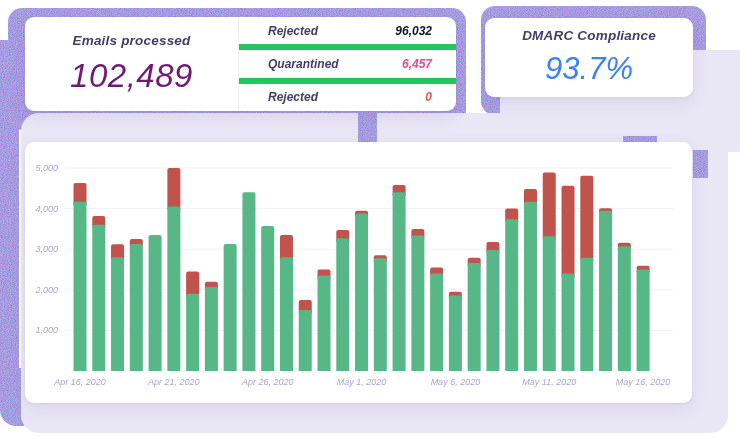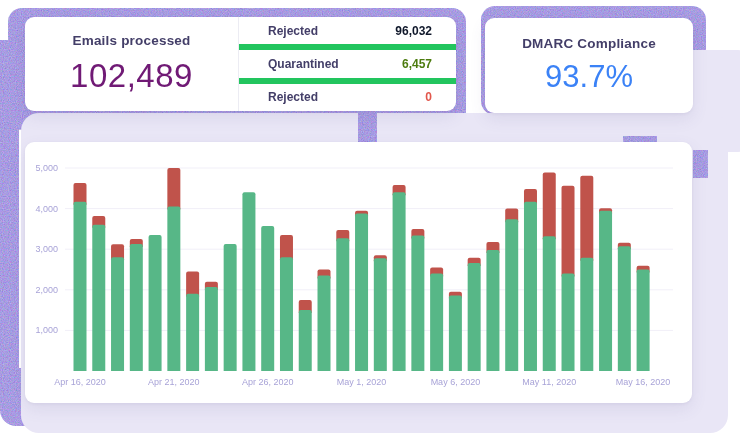--- a/index.html
+++ b/index.html
@@ -1,36 +1,36 @@
 <!DOCTYPE html>
 <html><head>
 <meta charset="utf-8">
 <style>
   html,body{margin:0;padding:0;background:#ffffff;}
   body{width:740px;height:437px;position:relative;overflow:hidden;
        font-family:"Liberation Sans",sans-serif;}
-  .stage{position:absolute;inset:0;}
+  .stage{position:absolute;inset:0;font-style:italic;}
   .deco{position:absolute;left:0;top:0;z-index:0;}
   .card{position:absolute;background:#ffffff;border-radius:9px;z-index:2;
         box-shadow:0 6px 16px rgba(90,80,140,.10),0 1px 3px rgba(90,80,140,.08);}
   
   .card-summary{left:25px;top:17px;width:431px;height:94px;display:flex;}
   .half-left{width:213px;display:flex;flex-direction:column;align-items:center;
              justify-content:center;gap:9px;border-right:1px solid #ececf3;}
   .card-title{font-size:13.5px;font-weight:700;color:#433e68;letter-spacing:.2px;}
   .big-number{font-size:33px;font-weight:400;color:#701a75;letter-spacing:.5px;}
   .half-right{flex:1;display:flex;flex-direction:column;}
   .stat-row{flex:1;display:flex;align-items:center;justify-content:space-between;
             padding:0 24px 0 29px;}
   .stat-row + .stat-row{border-top:6px solid #22c55e;}
   .stat-label{font-size:12px;font-weight:700;color:#433e68;}
   .stat-value{font-size:12px;font-weight:700;}
-  .val-green{color:#0f172a;text-align:center;} .val-amber{color:#4d7c0f;} .val-red{color:#e2574c;}
+  .val-green{color:#0f172a;text-align:center;} .val-amber{color:#ec4899;} .val-red{color:#e2574c;}
   
-  .card-dmarc{left:485px;top:18px;width:208px;height:95px;display:flex;
+  .card-dmarc{left:485px;top:18px;width:208px;height:79px;display:flex;
               flex-direction:column;align-items:center;justify-content:center;gap:8px;}
   .pct{font-size:31px;font-weight:400;color:#3b82f6;}
   
   .card-chart{left:25px;top:142px;width:667px;height:261px;}
   .ax{font-size:9px;fill:#a8a3d7;}
 </style>
 </head>
 <body>
 
 <div class="stage">

